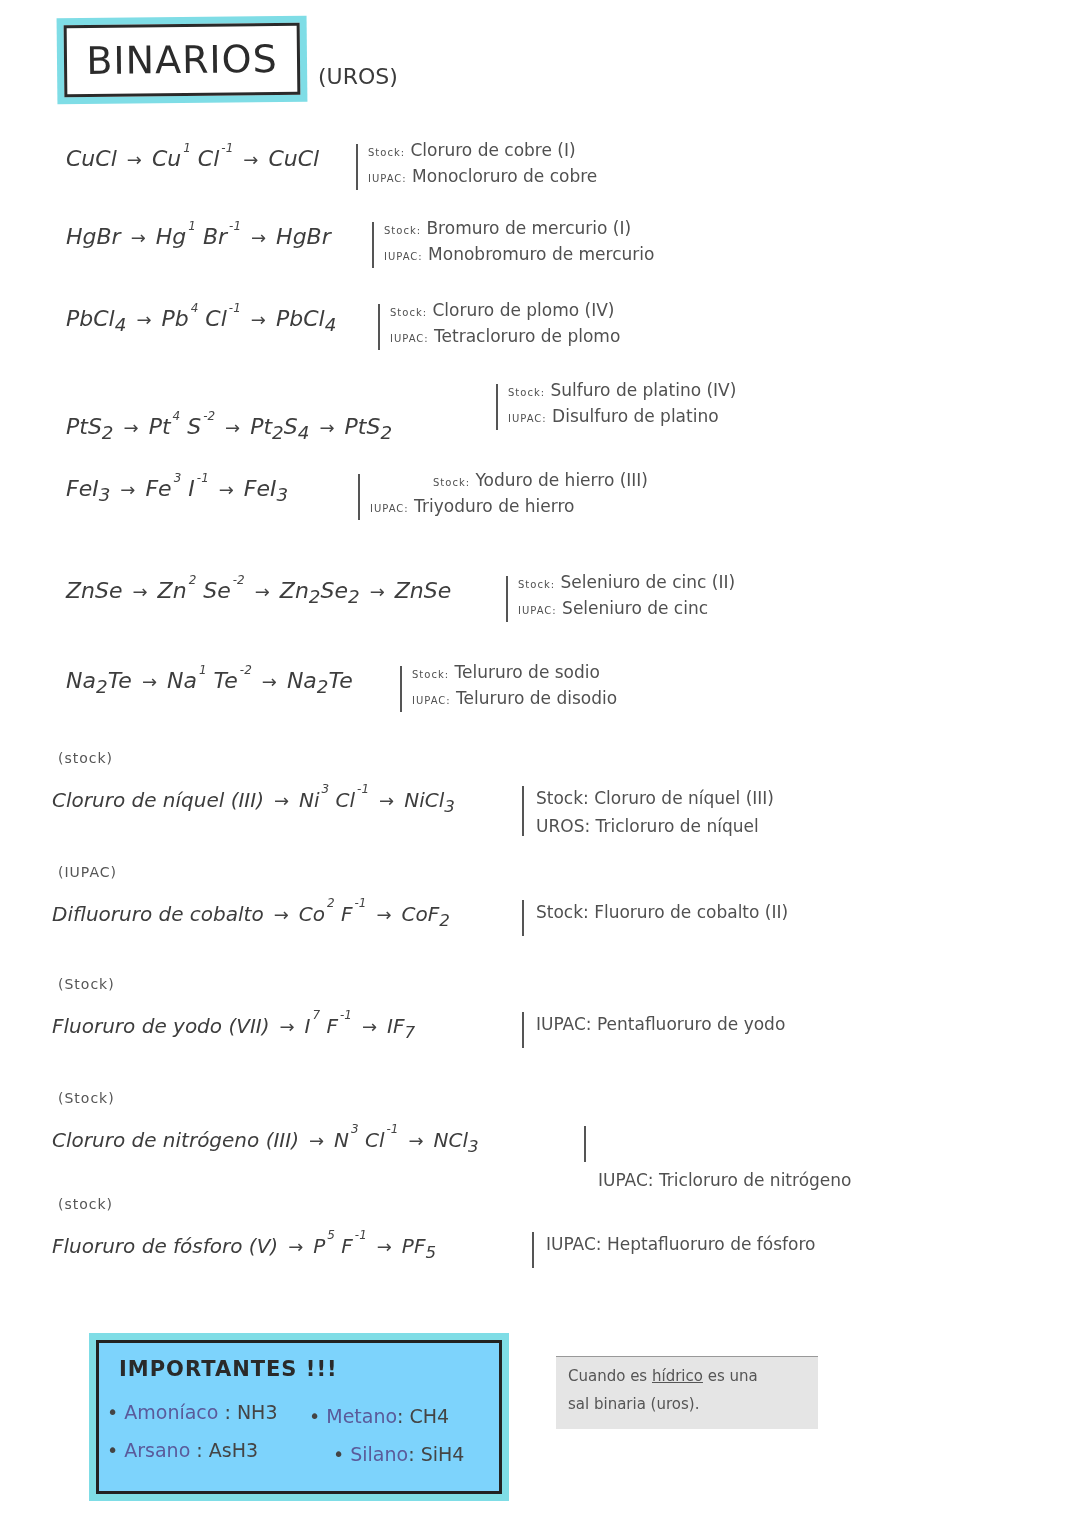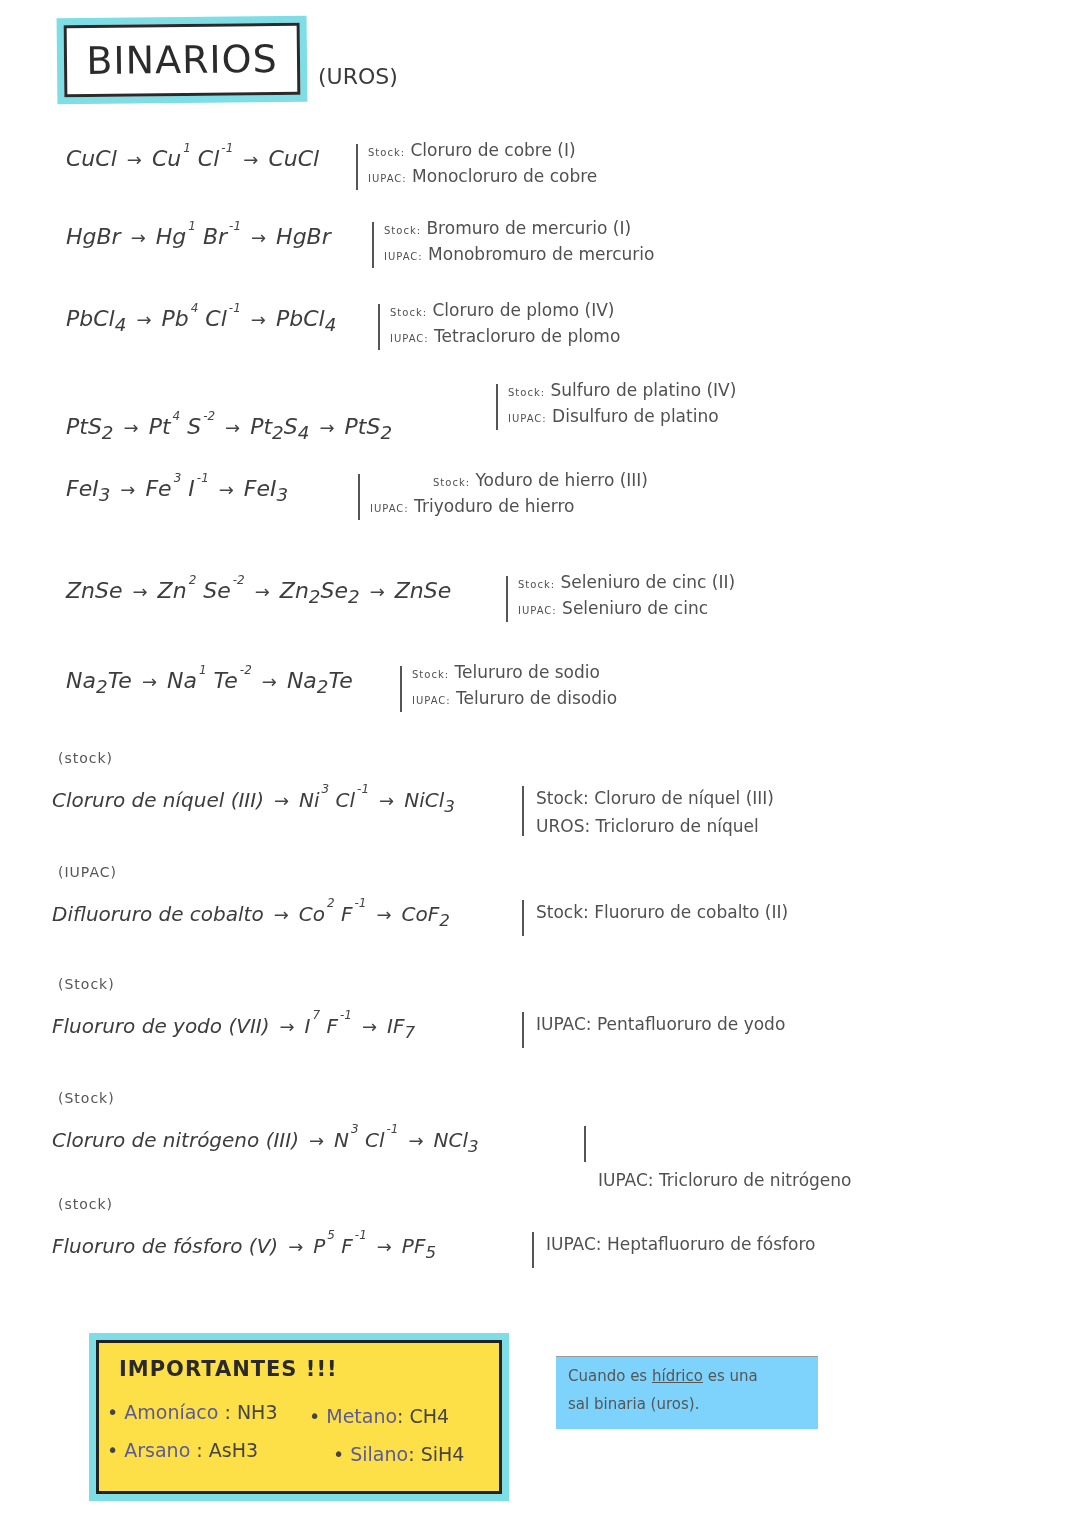--- a/index.html
+++ b/index.html
@@ -20,26 +20,26 @@
   .formula { font-size: 22px; color: #3d3d3d; font-style: italic; }
   .ox { font-size: 12px; color: #444; position: relative; top: -14px; margin-left: 2px; }
   .arrow { font-size: 18px; margin: 0 10px; color: #444; }
   .divider { position: absolute; width: 2px; background: #555; }
   .name-line { font-size: 17px; color: #505050; }
   .name-line .lbl { font-size: 10px; letter-spacing: 1px; }
   .tag { font-size: 14px; color: #555; letter-spacing: 1px; }
 
   .imp-box {
     left: 96px; top: 1340px; width: 400px; height: 148px;
-    border: 3px solid #222; box-shadow: 0 0 0 7px #7fdde6; background: #fde047;
+    border: 3px solid #222; box-shadow: 0 0 0 7px #7fdde6; background: #7dd3fc;
   }
   .imp-title { position: absolute; left: 20px; top: 14px; font-size: 21px; font-weight: bold; color: #2a2a2a; letter-spacing: 1px; }
   .imp-item { position: absolute; font-size: 19px; color: #444; }
   .imp-item .nm { color: #5a5a9a; }
-  .note { left: 556px; top: 1356px; width: 262px; height: 72px; border-top: 1px solid #999; background: #7dd3fc; }
+  .note { left: 556px; top: 1356px; width: 262px; height: 72px; border-top: 1px solid #999; background: #e5e5e5; }
   .note-line { position: absolute; left: 12px; font-size: 15px; color: #555; }
   .underline { text-decoration: underline; }
 </style>
 </head>
 <body>
 
 <div class="abs title-box">
   <span class="title-text">BINARIOS</span>
 </div>
 <div class="abs subtitle">(UROS)</div>

